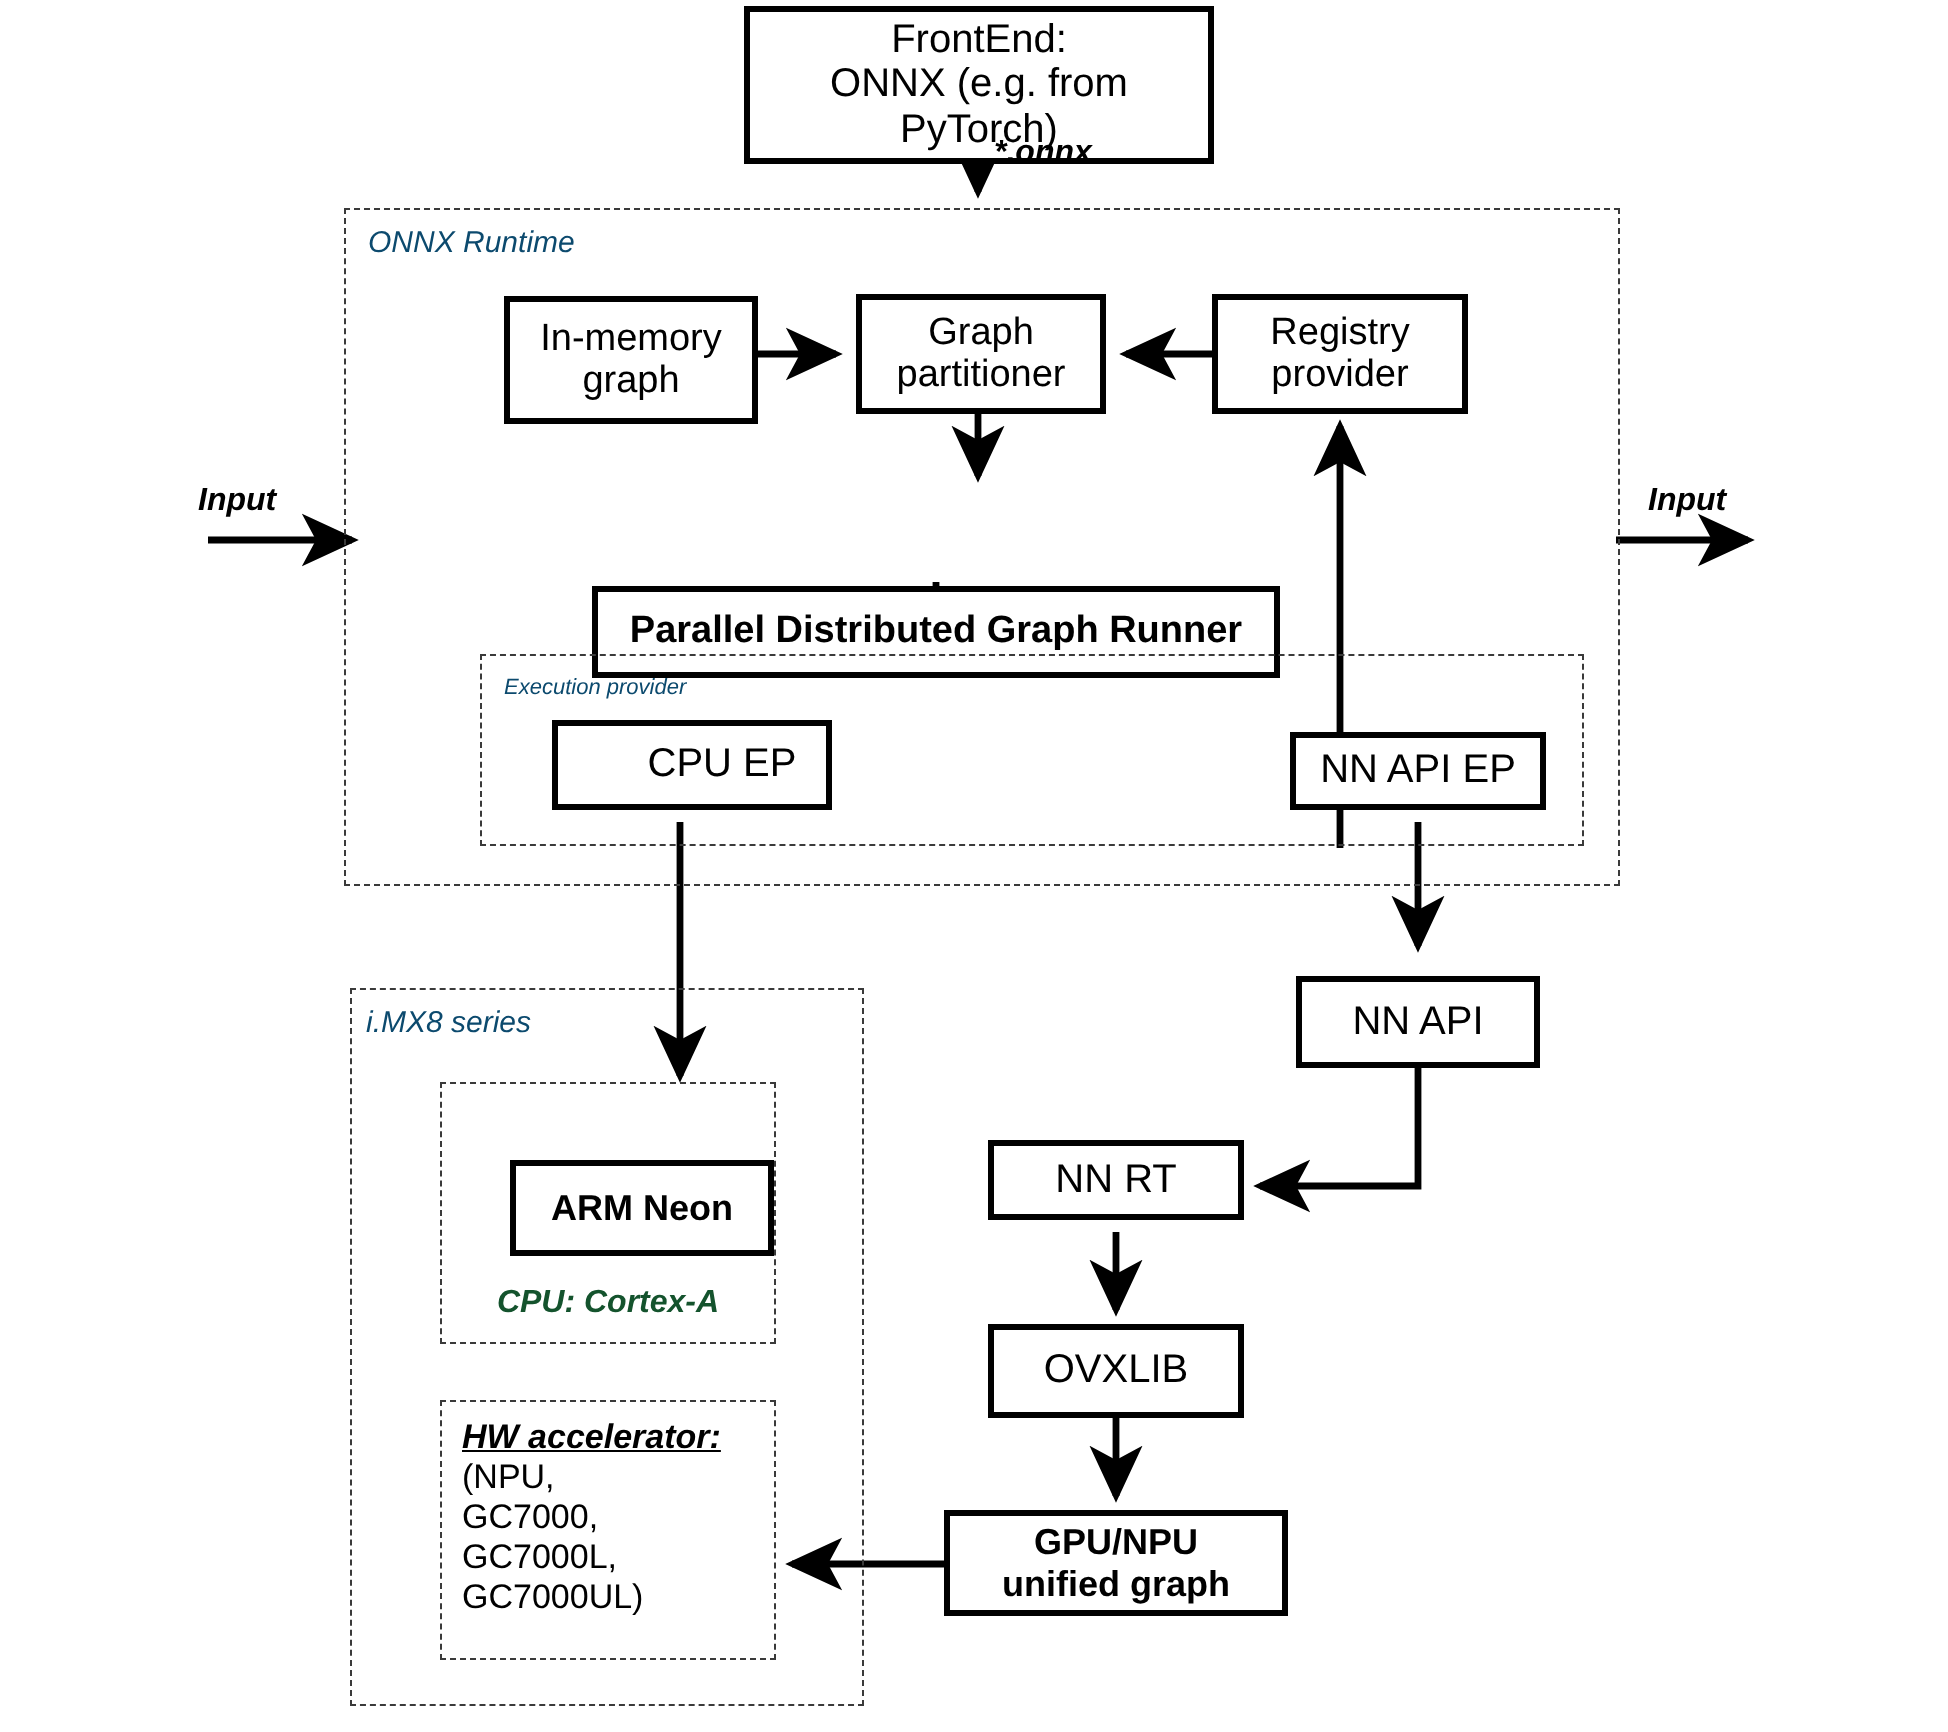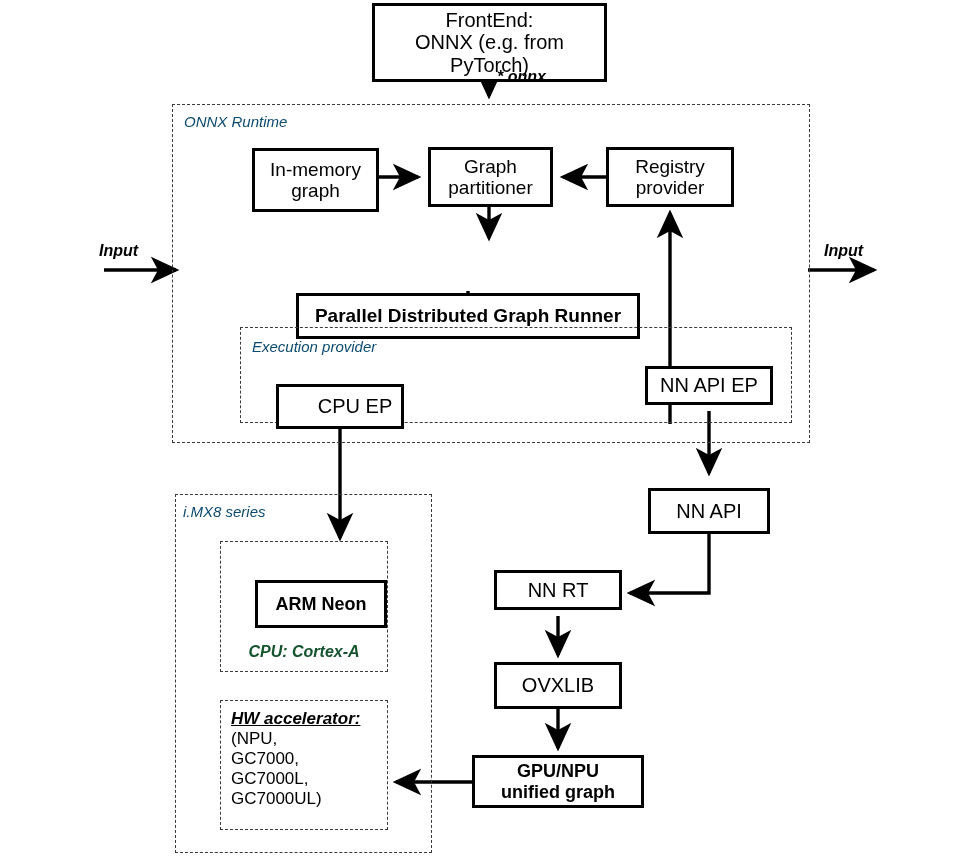--- a/index.html
+++ b/index.html
@@ -139,23 +139,23 @@
 
   <div class="box" style="left:428px; top:147px; width:125px; height:60px; font-size:19px;">Graph
 partitioner</div>
 
   <div class="box" style="left:606px; top:147px; width:128px; height:60px; font-size:19px;">Registry
 provider</div>
 
   <div class="box" style="left:296px; top:245px; width:344px; height:46px; font-size:19px; font-weight:bold;margin-top:48px;">Parallel Distributed Graph Runner</div>
 
   <div class="group" style="left:240px; top:327px; width:552px; height:96px;"></div>
-  <div class="group-label" style="left:252px; top:338px; font-size:15px;">Execution provider</div>
+  <div class="group-label" style="left:252px; top:338px; font-size:11px;">Execution provider</div>
 
-  <div class="box" style="left:276px; top:384px; width:128px; height:45px; font-size:20px;padding-left:30px;">CPU EP</div>
+  <div class="box" style="left:276px; top:360px; width:140px; height:45px; font-size:20px;padding-left:30px;">CPU EP</div>
 
   <div class="box" style="left:645px; top:366px; width:128px; height:39px; font-size:20px;">NN API EP</div>
 
   <div class="free-label italic" style="left:99px; top:242px; font-size:16px; font-weight:bold;">Input</div>
 
   <div class="free-label italic" style="left:824px; top:242px; font-size:16px; font-weight:bold;">Input</div>
 
   <div class="box" style="left:648px; top:488px; width:122px; height:46px; font-size:20px;">NN API</div>
 
   <div class="box" style="left:494px; top:570px; width:128px; height:40px; font-size:20px;">NN RT</div>

